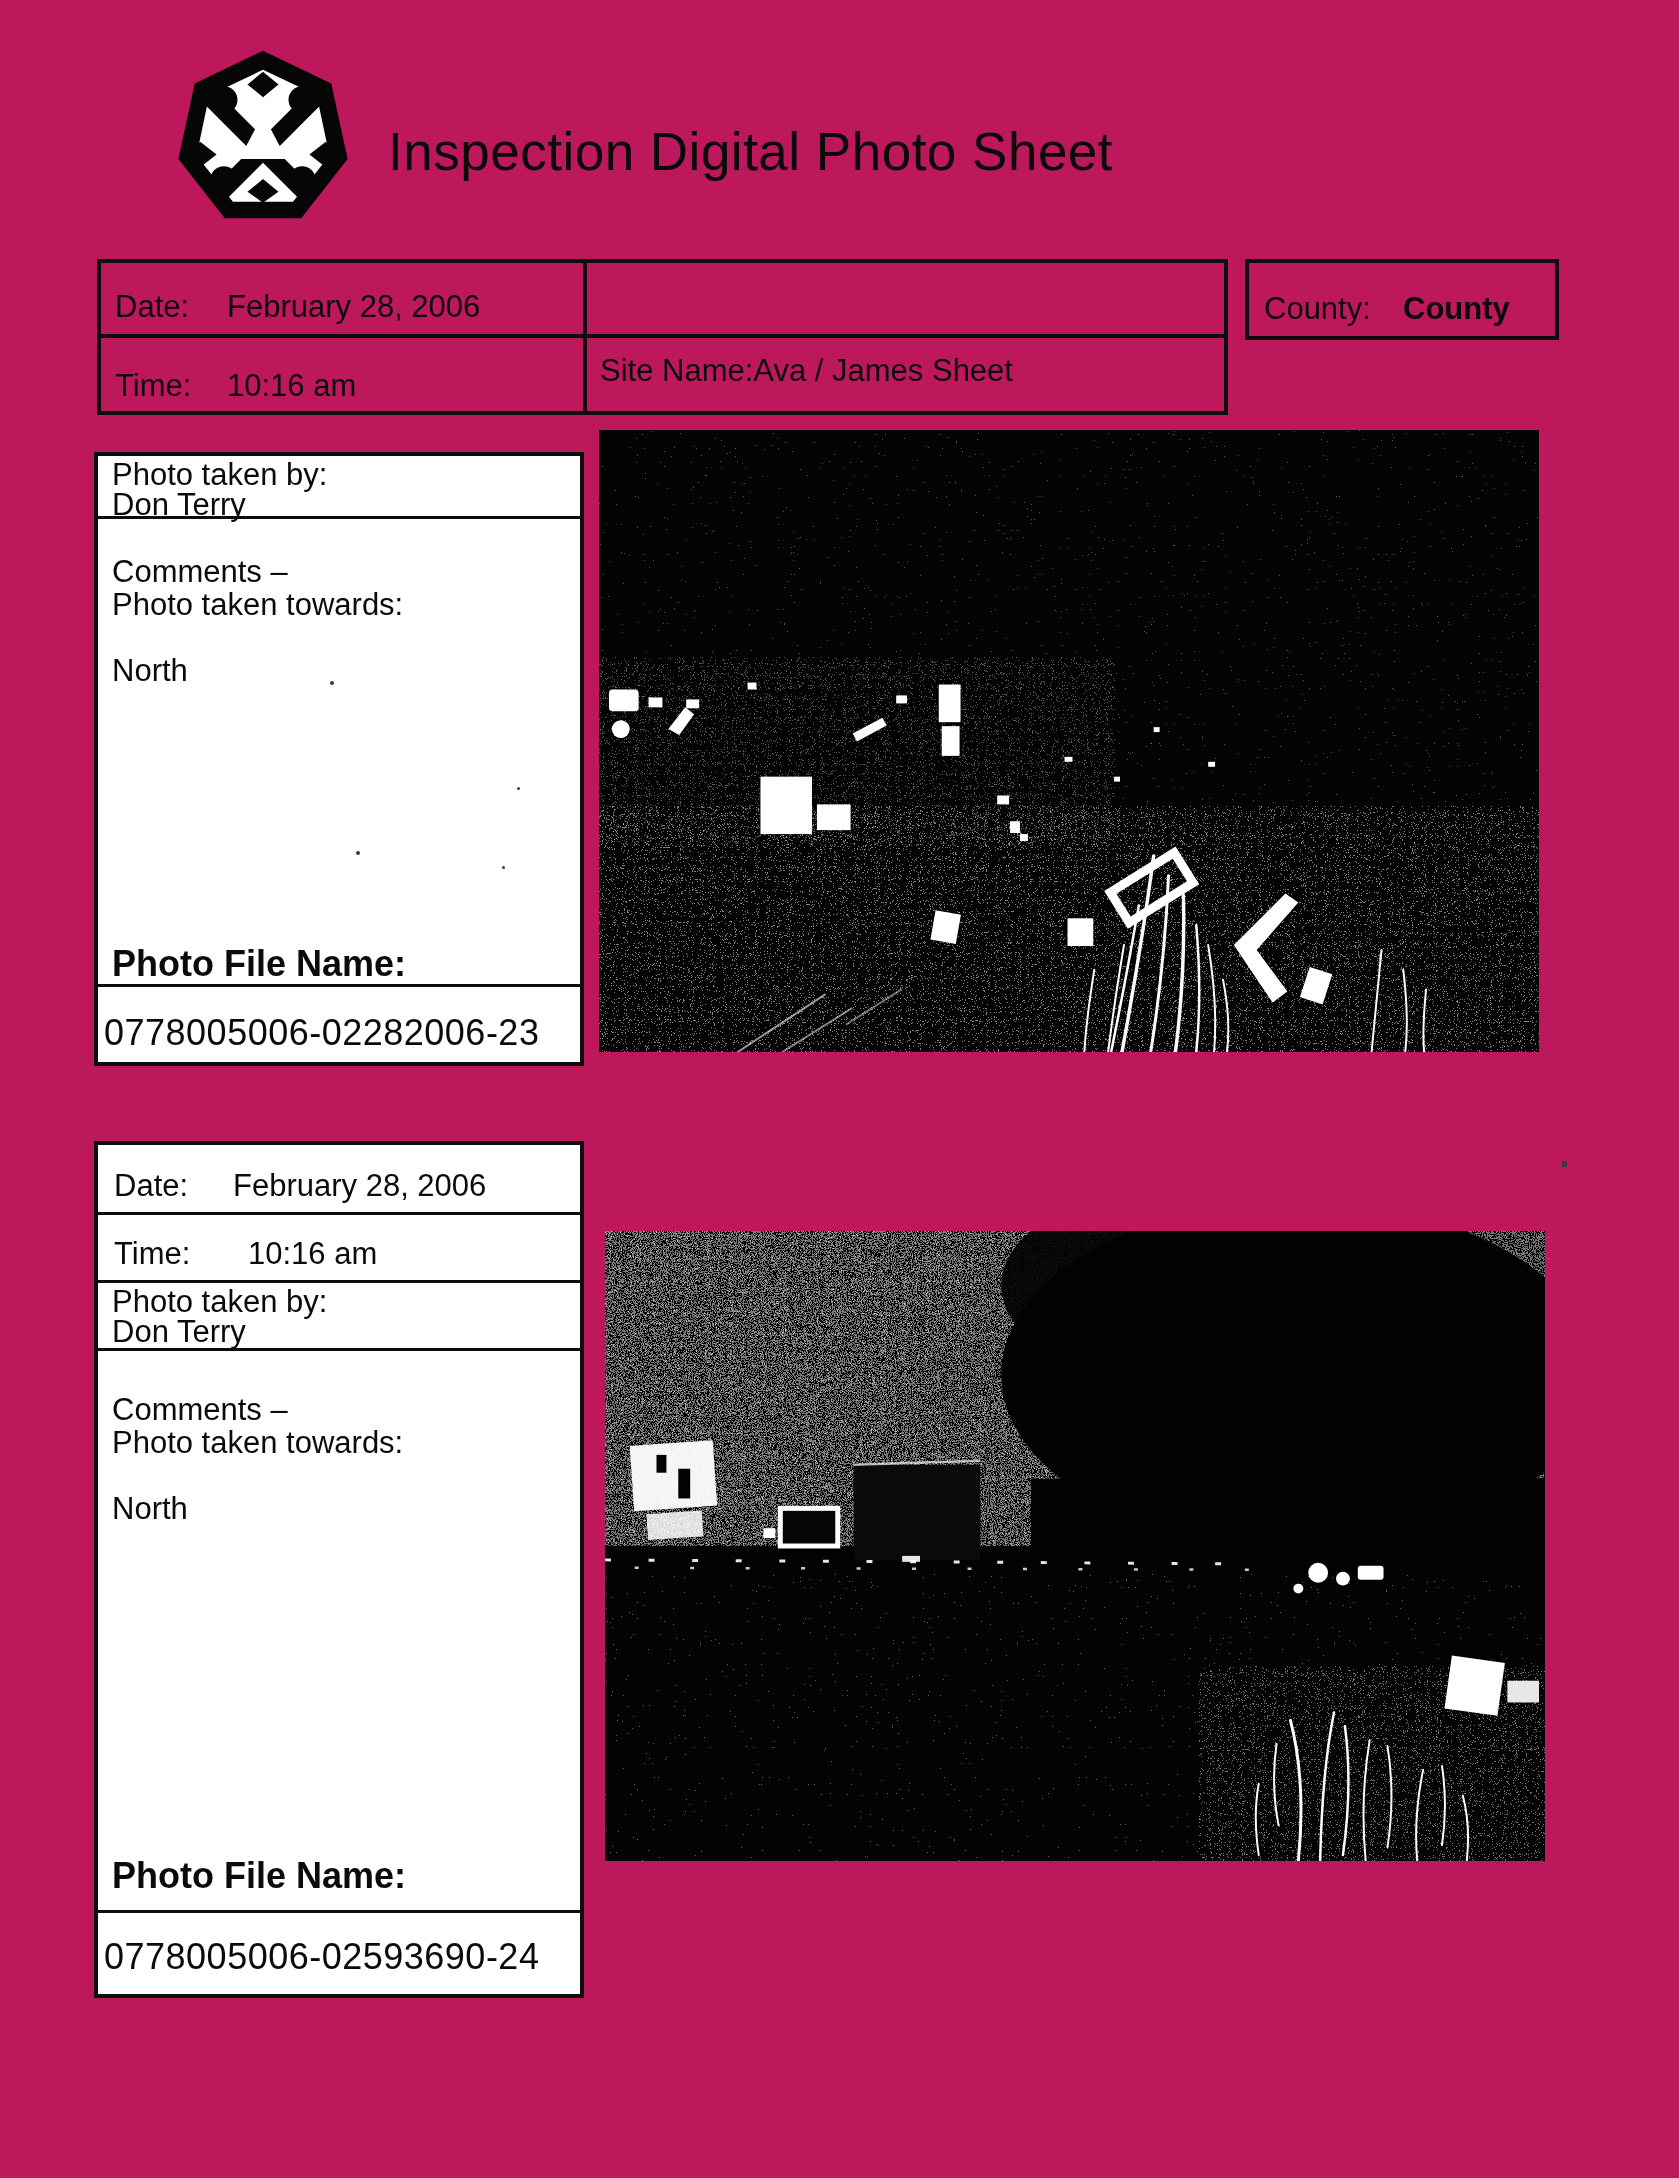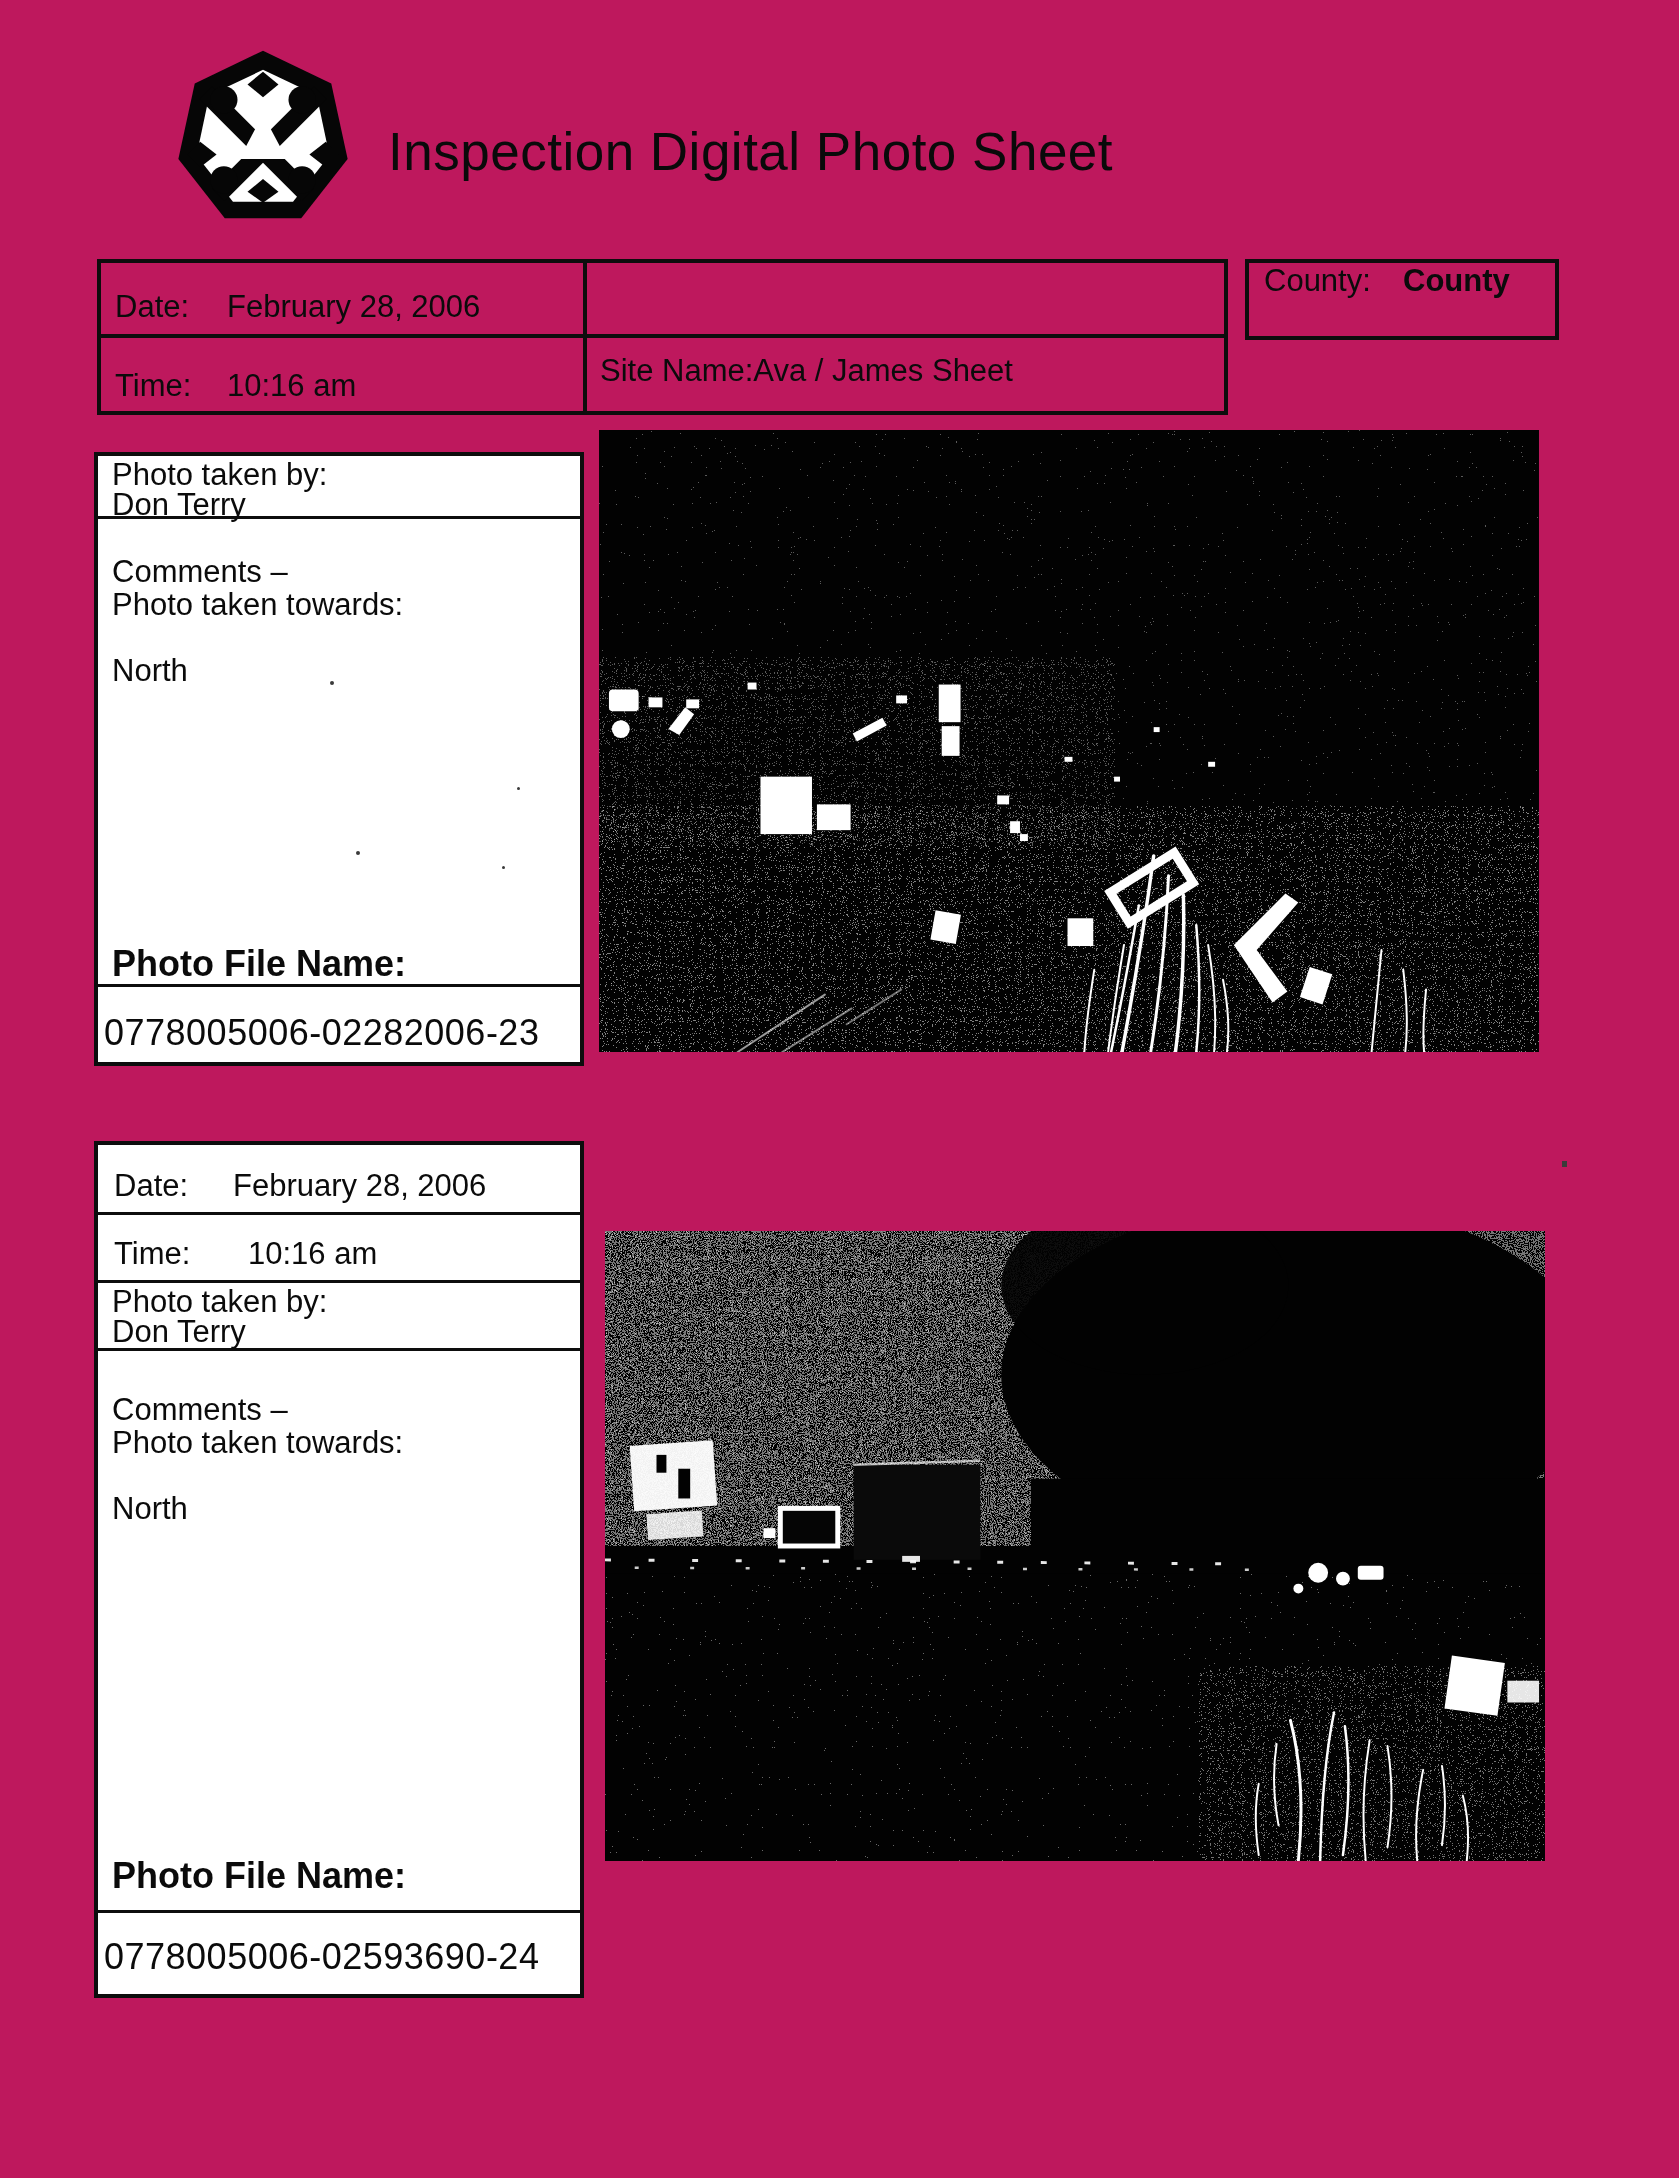--- a/index.html
+++ b/index.html
@@ -27,21 +27,21 @@
   .cell { position:absolute; display:flex; align-items:flex-end; font-size:31px; white-space:nowrap; }
   .c-date    { left:14px;  top:0;    width:465px; height:71px; padding-bottom:9px; }
   .c-site    { left:499px; top:0;    width:624px; height:71px; padding-bottom:9px; }
   .c-time    { left:14px;  top:75px; width:465px; height:77px; padding-bottom:11px; }
   .c-sitename{ left:499px; top:75px; width:624px; height:77px; padding-bottom:26px; }
   .lbl-date, .lbl-time { display:inline-block; min-width:112px; }
   .lbl-siteno { display:inline-block; min-width:91px; }
   .lbl-sitename { display:inline-block; min-width:147px; }
   .county-box {
     position:absolute; left:1245px; top:259px; width:314px; height:81px;
-    border:4px solid #0d0d0d; display:flex; padding:0 0 9px 15px;
+    border:4px solid #0d0d0d; display:flex; align-items:flex-end; padding:0 0 9px 15px;
     font-size:31px; white-space:nowrap;
   }
   .lbl-county { display:inline-block; min-width:139px; }
   .bold { font-weight:700; }
 
   
   .info-box { position:absolute; left:94px; width:490px; border:4px solid #0d0d0d; background:#fff; }
   .info-box-1 { top:452px; height:614px; }
   .info-box-2 { top:1141px; height:857px; }
   .ib-row { position:relative; width:100%; font-size:31px; }

